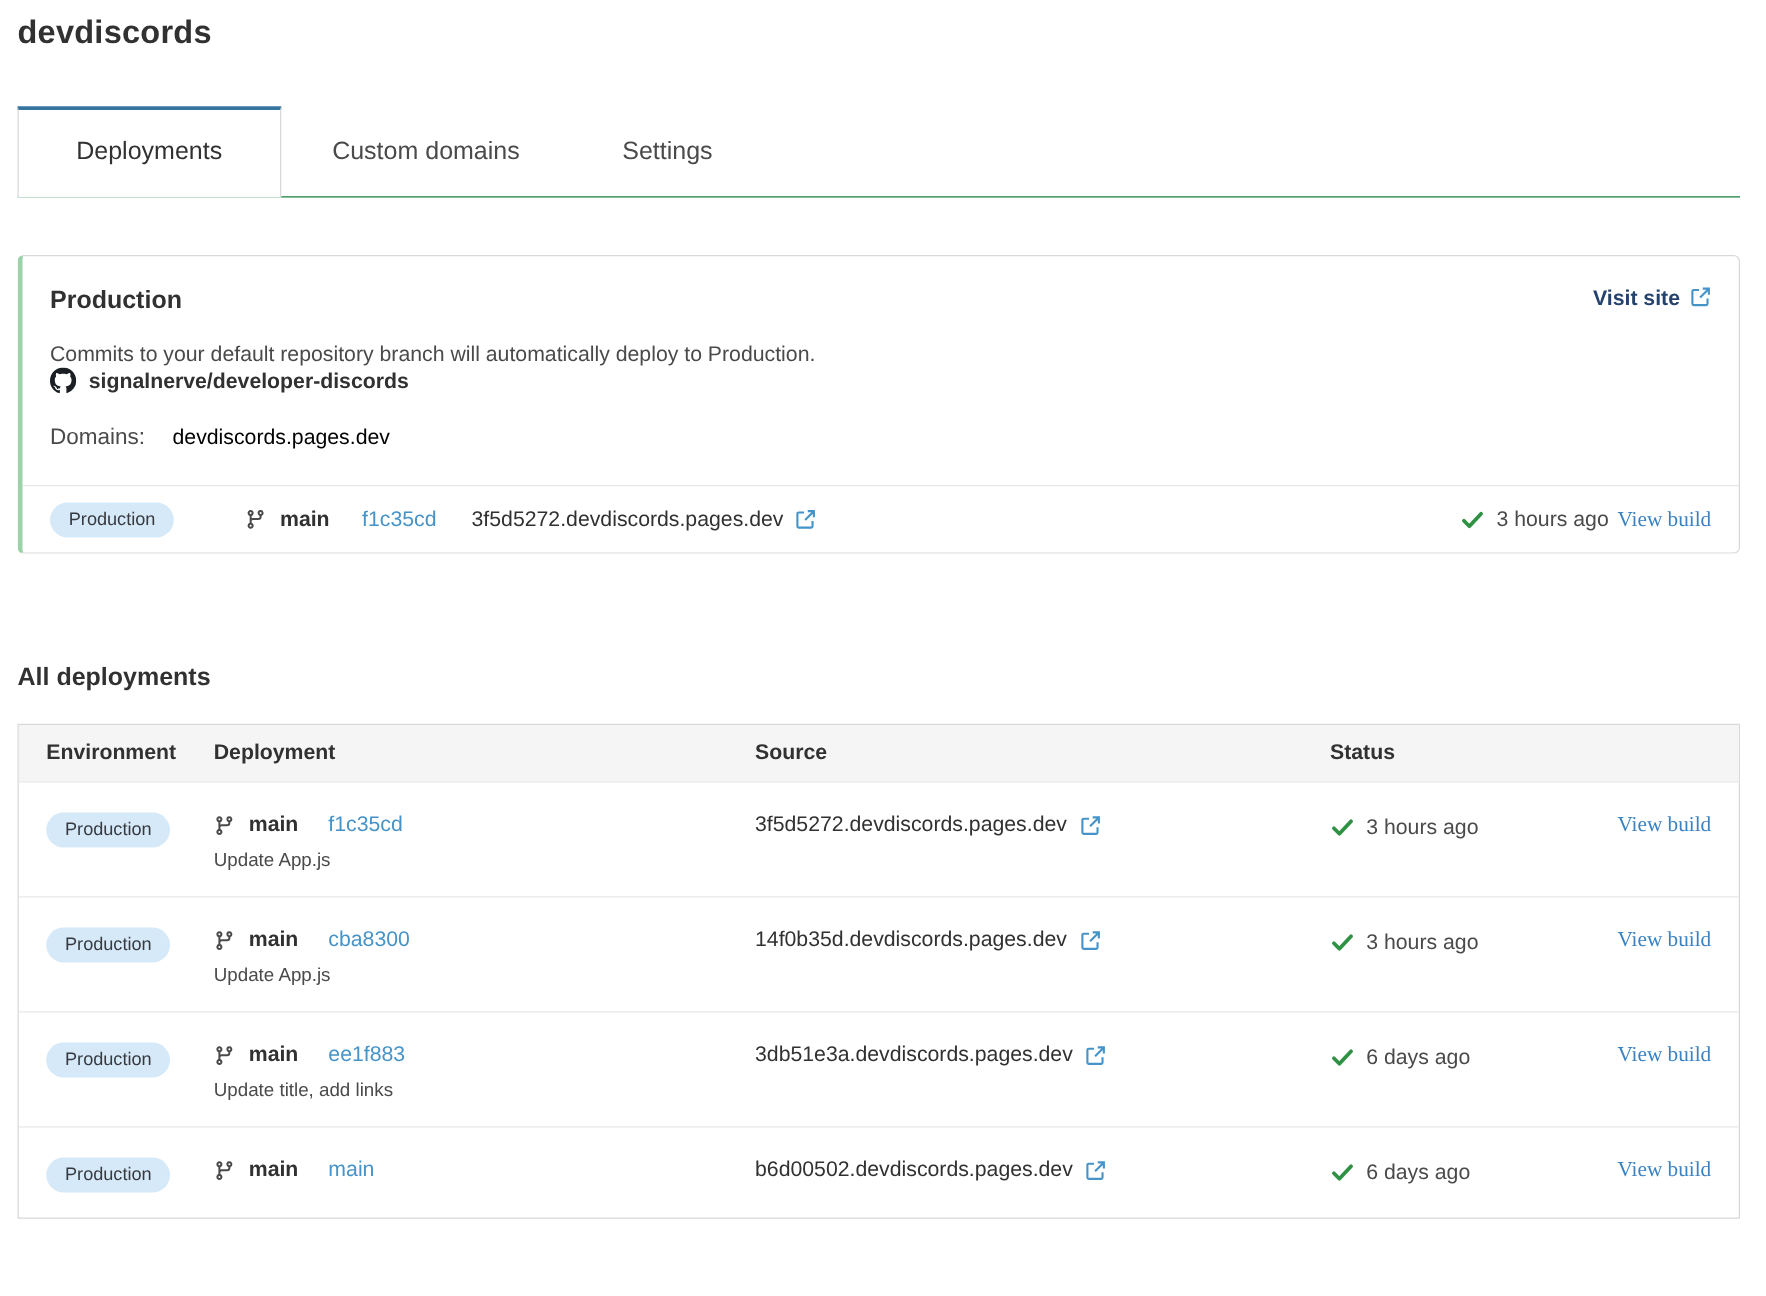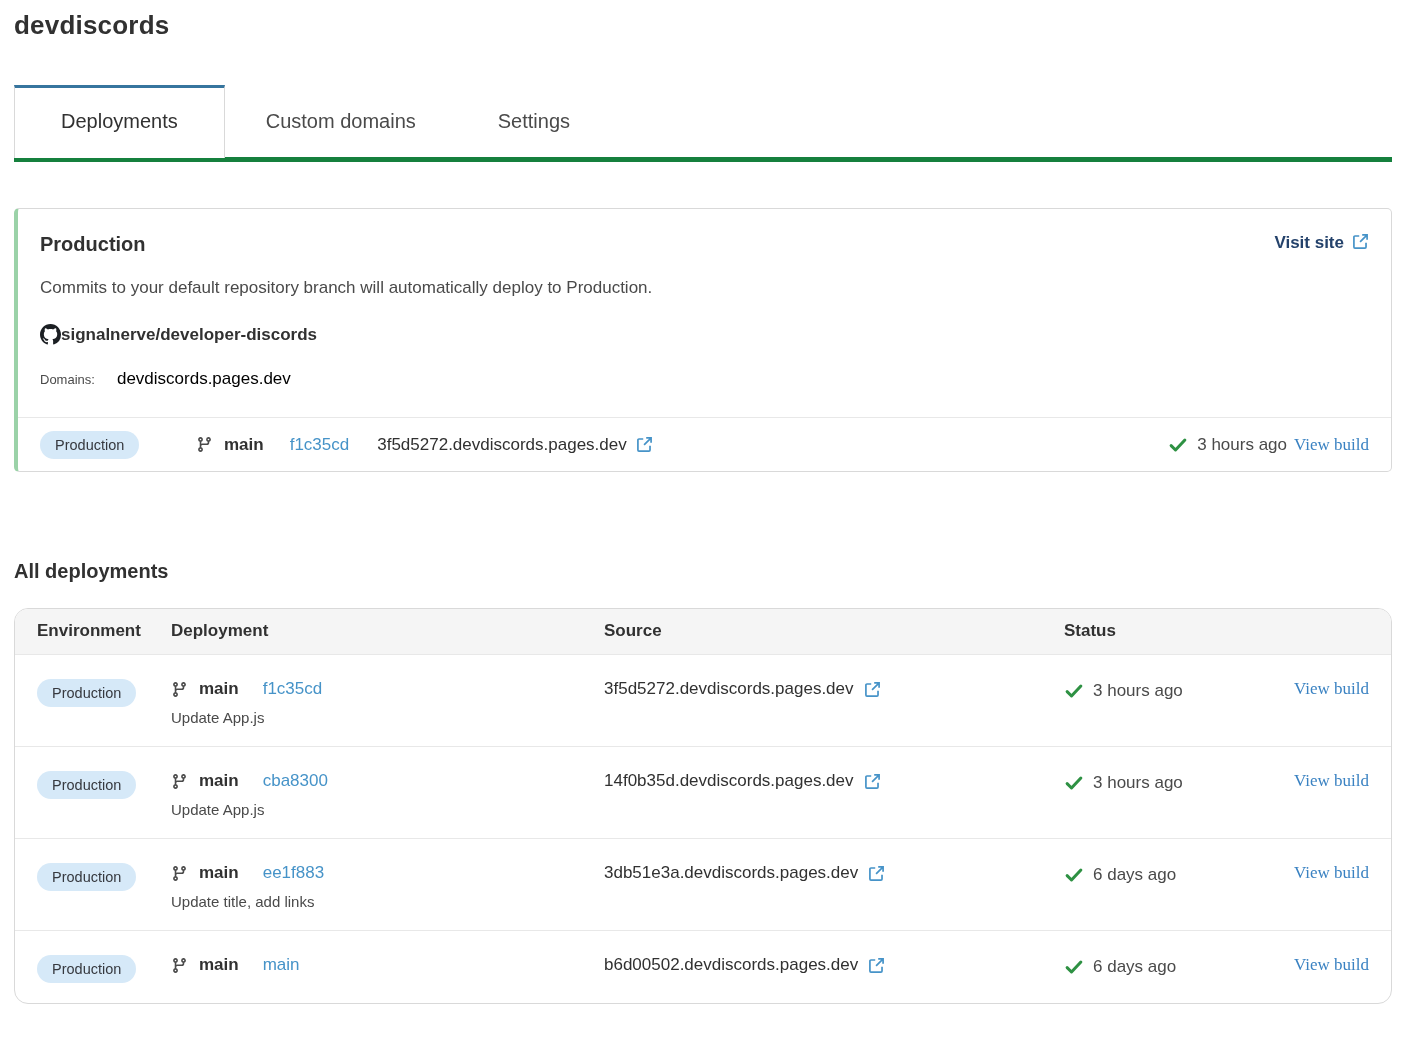--- a/index.html
+++ b/index.html
@@ -9,21 +9,21 @@
     font-family: "Liberation Sans", sans-serif;
     color: #36393f;
     overflow: hidden;
   }
   .wrap { padding: 10px 21px 0 14px; }
 
   
   .page-title { font-size: 26px; font-weight: 700; color: #313131; letter-spacing: 0.2px; }
 
   
-  .tabbar { display: flex; align-items: stretch; margin-top: 44px; border-bottom: 5px solid #15803d; }
+  .tabbar { display: flex; align-items: stretch; margin-top: 44px; border-bottom: 1px solid #15803d; }
   .tab {
     font-size: 20px; color: #4a4a4a; padding: 24px 40px; cursor: pointer;
     background: transparent; border: 1px solid transparent; border-bottom: none;
   }
   .tab.active {
     color: #313131; background: #fff;
     border: 1px solid #d9d9d9; border-top: 3px solid #36759e; border-bottom: none;
     margin-bottom: -1px; padding: 22px 46px 25px 46px;
   }
 
@@ -34,24 +34,24 @@
     border-radius: 5px;
   }
   .card-body { padding: 24px 22px 28px 22px; }
   .card-head { display: flex; align-items: flex-start; justify-content: space-between; }
   .card-title { font-size: 20px; font-weight: 700; color: #313131; }
   .visit-site {
     display: inline-flex; align-items: flex-start; gap: 8px;
     font-size: 17px; font-weight: 700; color: #24426b; text-decoration: none; cursor: pointer;
   }
   .desc { margin-top: 22px; font-size: 17px; color: #4a4a4a; }
-  .repo-line { margin-top: 26px; display: flex; align-items: center; gap: 0; }
+  .repo-line { display: flex; align-items: center; gap: 10px; }
   .repo-name { font-size: 17px; font-weight: 700; color: #313131; cursor: pointer; }
   .domains-line { margin-top: 24px; display: flex; align-items: baseline; gap: 22px; }
-  .domains-label { font-size: 13px; color: #4a4a4a; }
+  .domains-label { font-size: 18px; color: #4a4a4a; }
   .domains-value { font-size: 17px; color: #000000; }
 
   .card-row {
     border-top: 1px solid #e8e8e8;
     display: flex; align-items: center;
     padding: 12px 22px; min-height: 54px;
   }
   .env-cell { width: 134px; flex: none; }
   .badge {
     display: inline-block; background: #d6e9f8; color: #36393f;
@@ -63,21 +63,21 @@
   .commit-link { font-size: 17px; color: #4693c8; text-decoration: none; cursor: pointer; }
   .dep-url { display: inline-flex; align-items: center; gap: 9px; margin-left: 28px; font-size: 17px; color: #313131; cursor: pointer; }
   .ext-icon { color: #4693c8; display: inline-flex; }
   .status-group { margin-left: auto; display: flex; align-items: center; }
   .check-icon { color: #2e9143; display: inline-flex; margin-right: 9px; }
   .time-text { font-size: 17px; color: #4a4a4a; margin-right: 7px; }
   .view-build { font-size: 17px; color: #3a82c2; text-decoration: none; cursor: pointer; white-space: nowrap; font-family: Liberation Serif, serif; }
 
   
   .section-title { margin-top: 88px; font-size: 20px; font-weight: 700; color: #313131; }
-  .table-card { margin-top: 25px; border: 1px solid #d9d9d9; border-radius: 14px; overflow: hidden; }
+  .table-card { margin-top: 25px; border: 1px solid #d9d9d9; border-radius: 0; overflow: hidden; }
   .t-grid {
     display: grid;
     grid-template-columns: 134px 433px 460px 220px 1fr;
     align-items: start;
     padding: 0 22px;
   }
   .t-head { background: #f5f5f5; }
   .t-head > div { font-size: 17px; font-weight: 700; color: #313131; padding: 12px 0 13px 0; }
   .t-row { border-top: 1px solid #e8e8e8; padding-top: 24px; padding-bottom: 20px; }
   .t-row .cell { min-height: 24px; }

